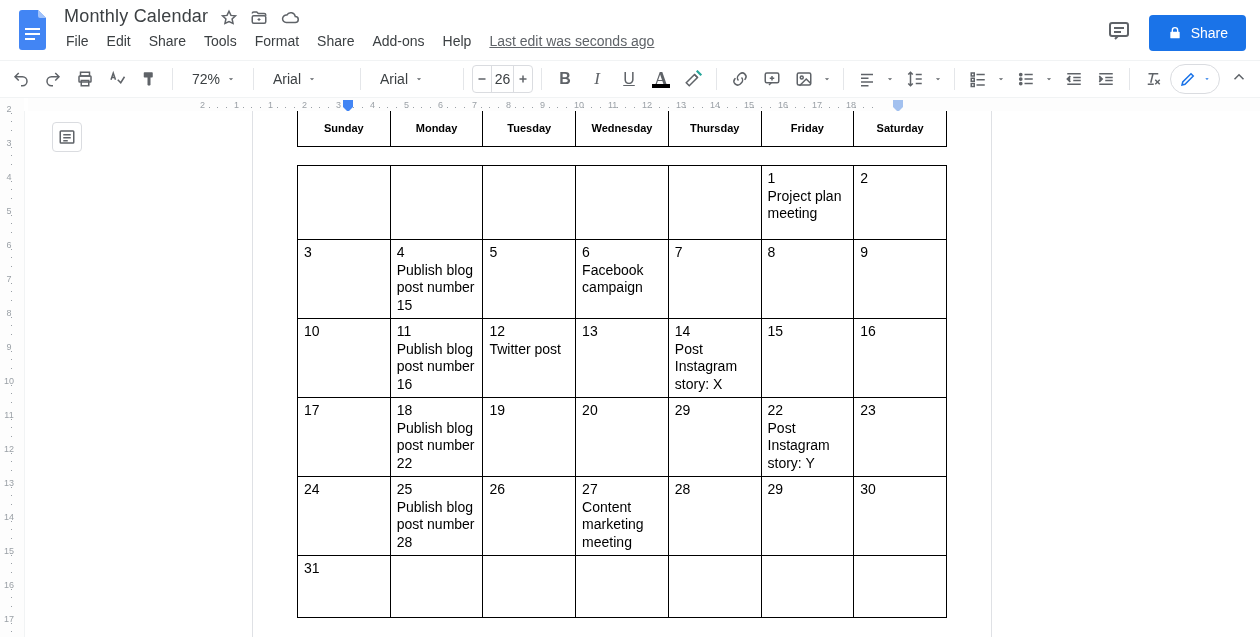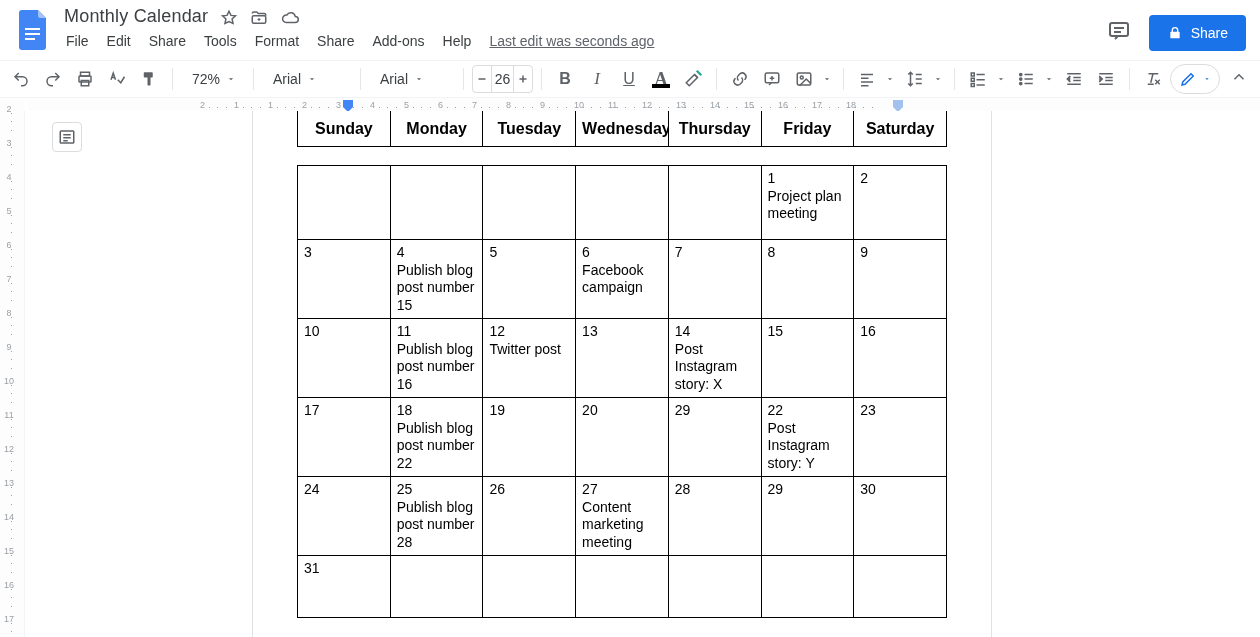--- a/index.html
+++ b/index.html
@@ -143,21 +143,21 @@
   
   table.cal{
     border-collapse:collapse;width:100%;table-layout:fixed;
     font-size:14px;color:#000;line-height:1.25;
   }
   table.cal th,table.cal td{
     border:1.5px solid #000;padding:4px 6px;vertical-align:top;
     overflow:hidden;
   }
   table.cal th{
-    font-weight:700;text-align:center;font-size:16px;height:36px;
+    font-weight:700;text-align:center;font-size:11px;height:36px;
     vertical-align:middle;
   }
   #header-table{margin-top:-1px;} 
   #body-table{margin-top:18px;}
   #body-table td{height:74px;font-size:14px;}
   #body-table tr:last-child td{height:62px;}
 
 </style>
 </head>
 <body>

